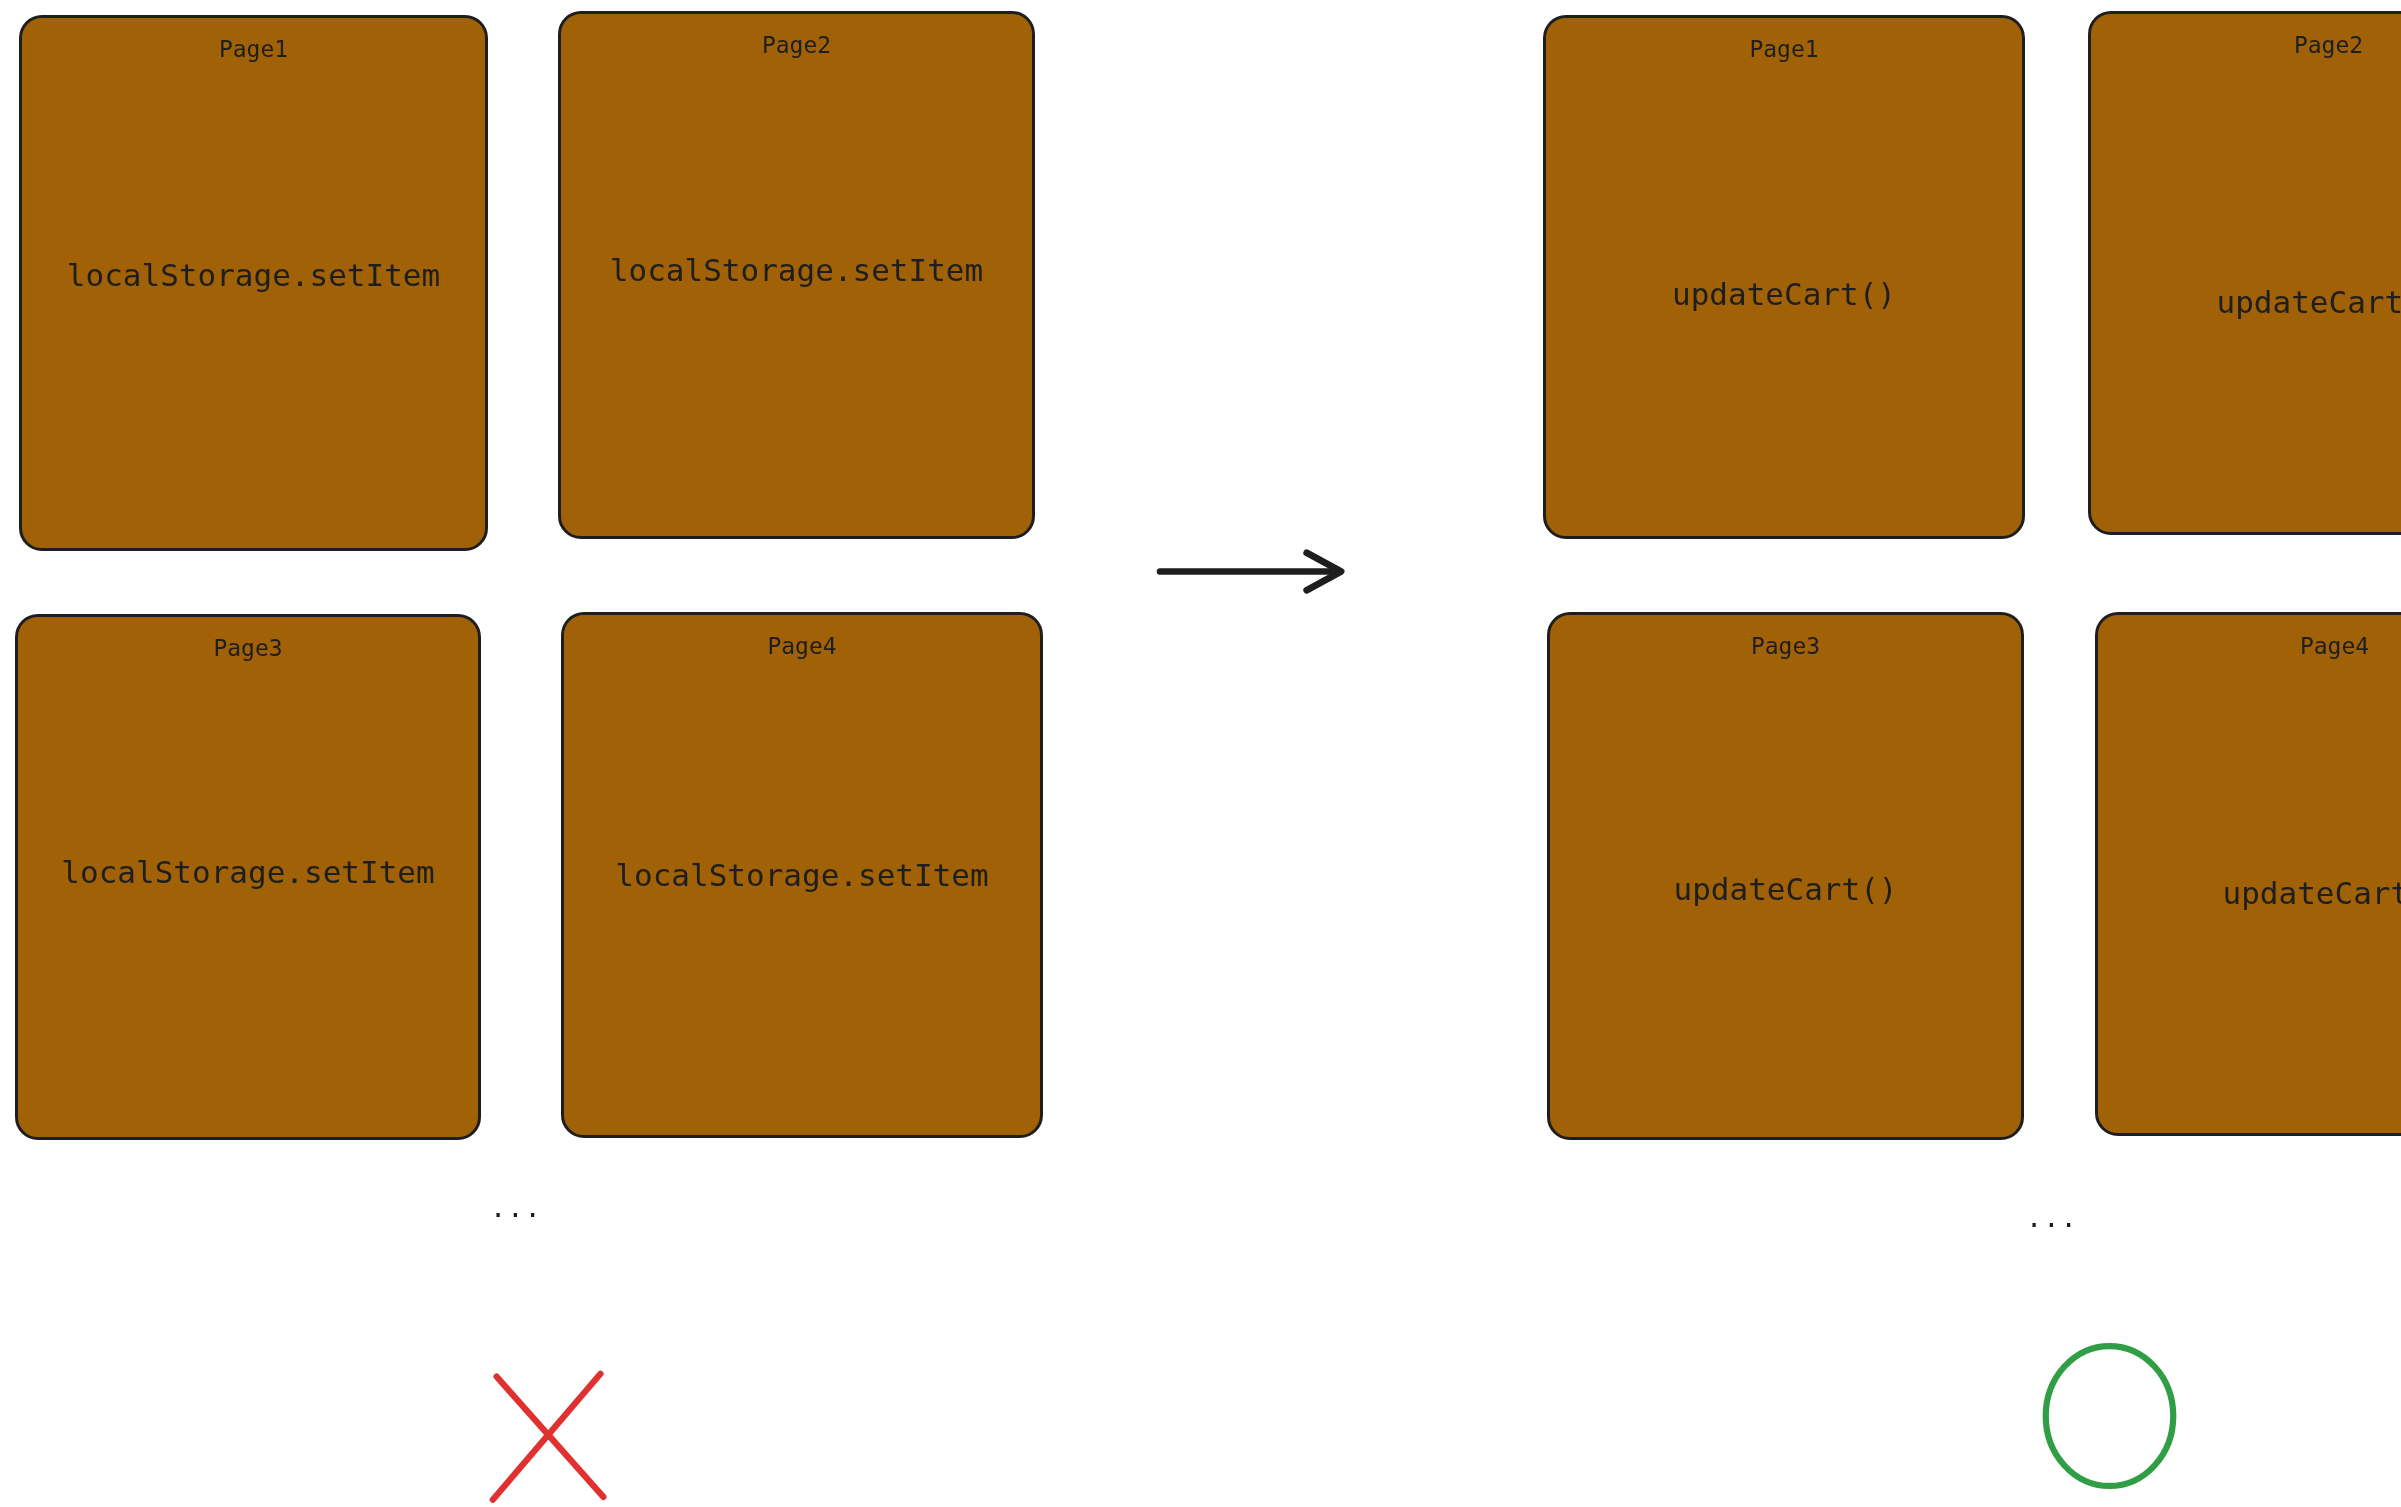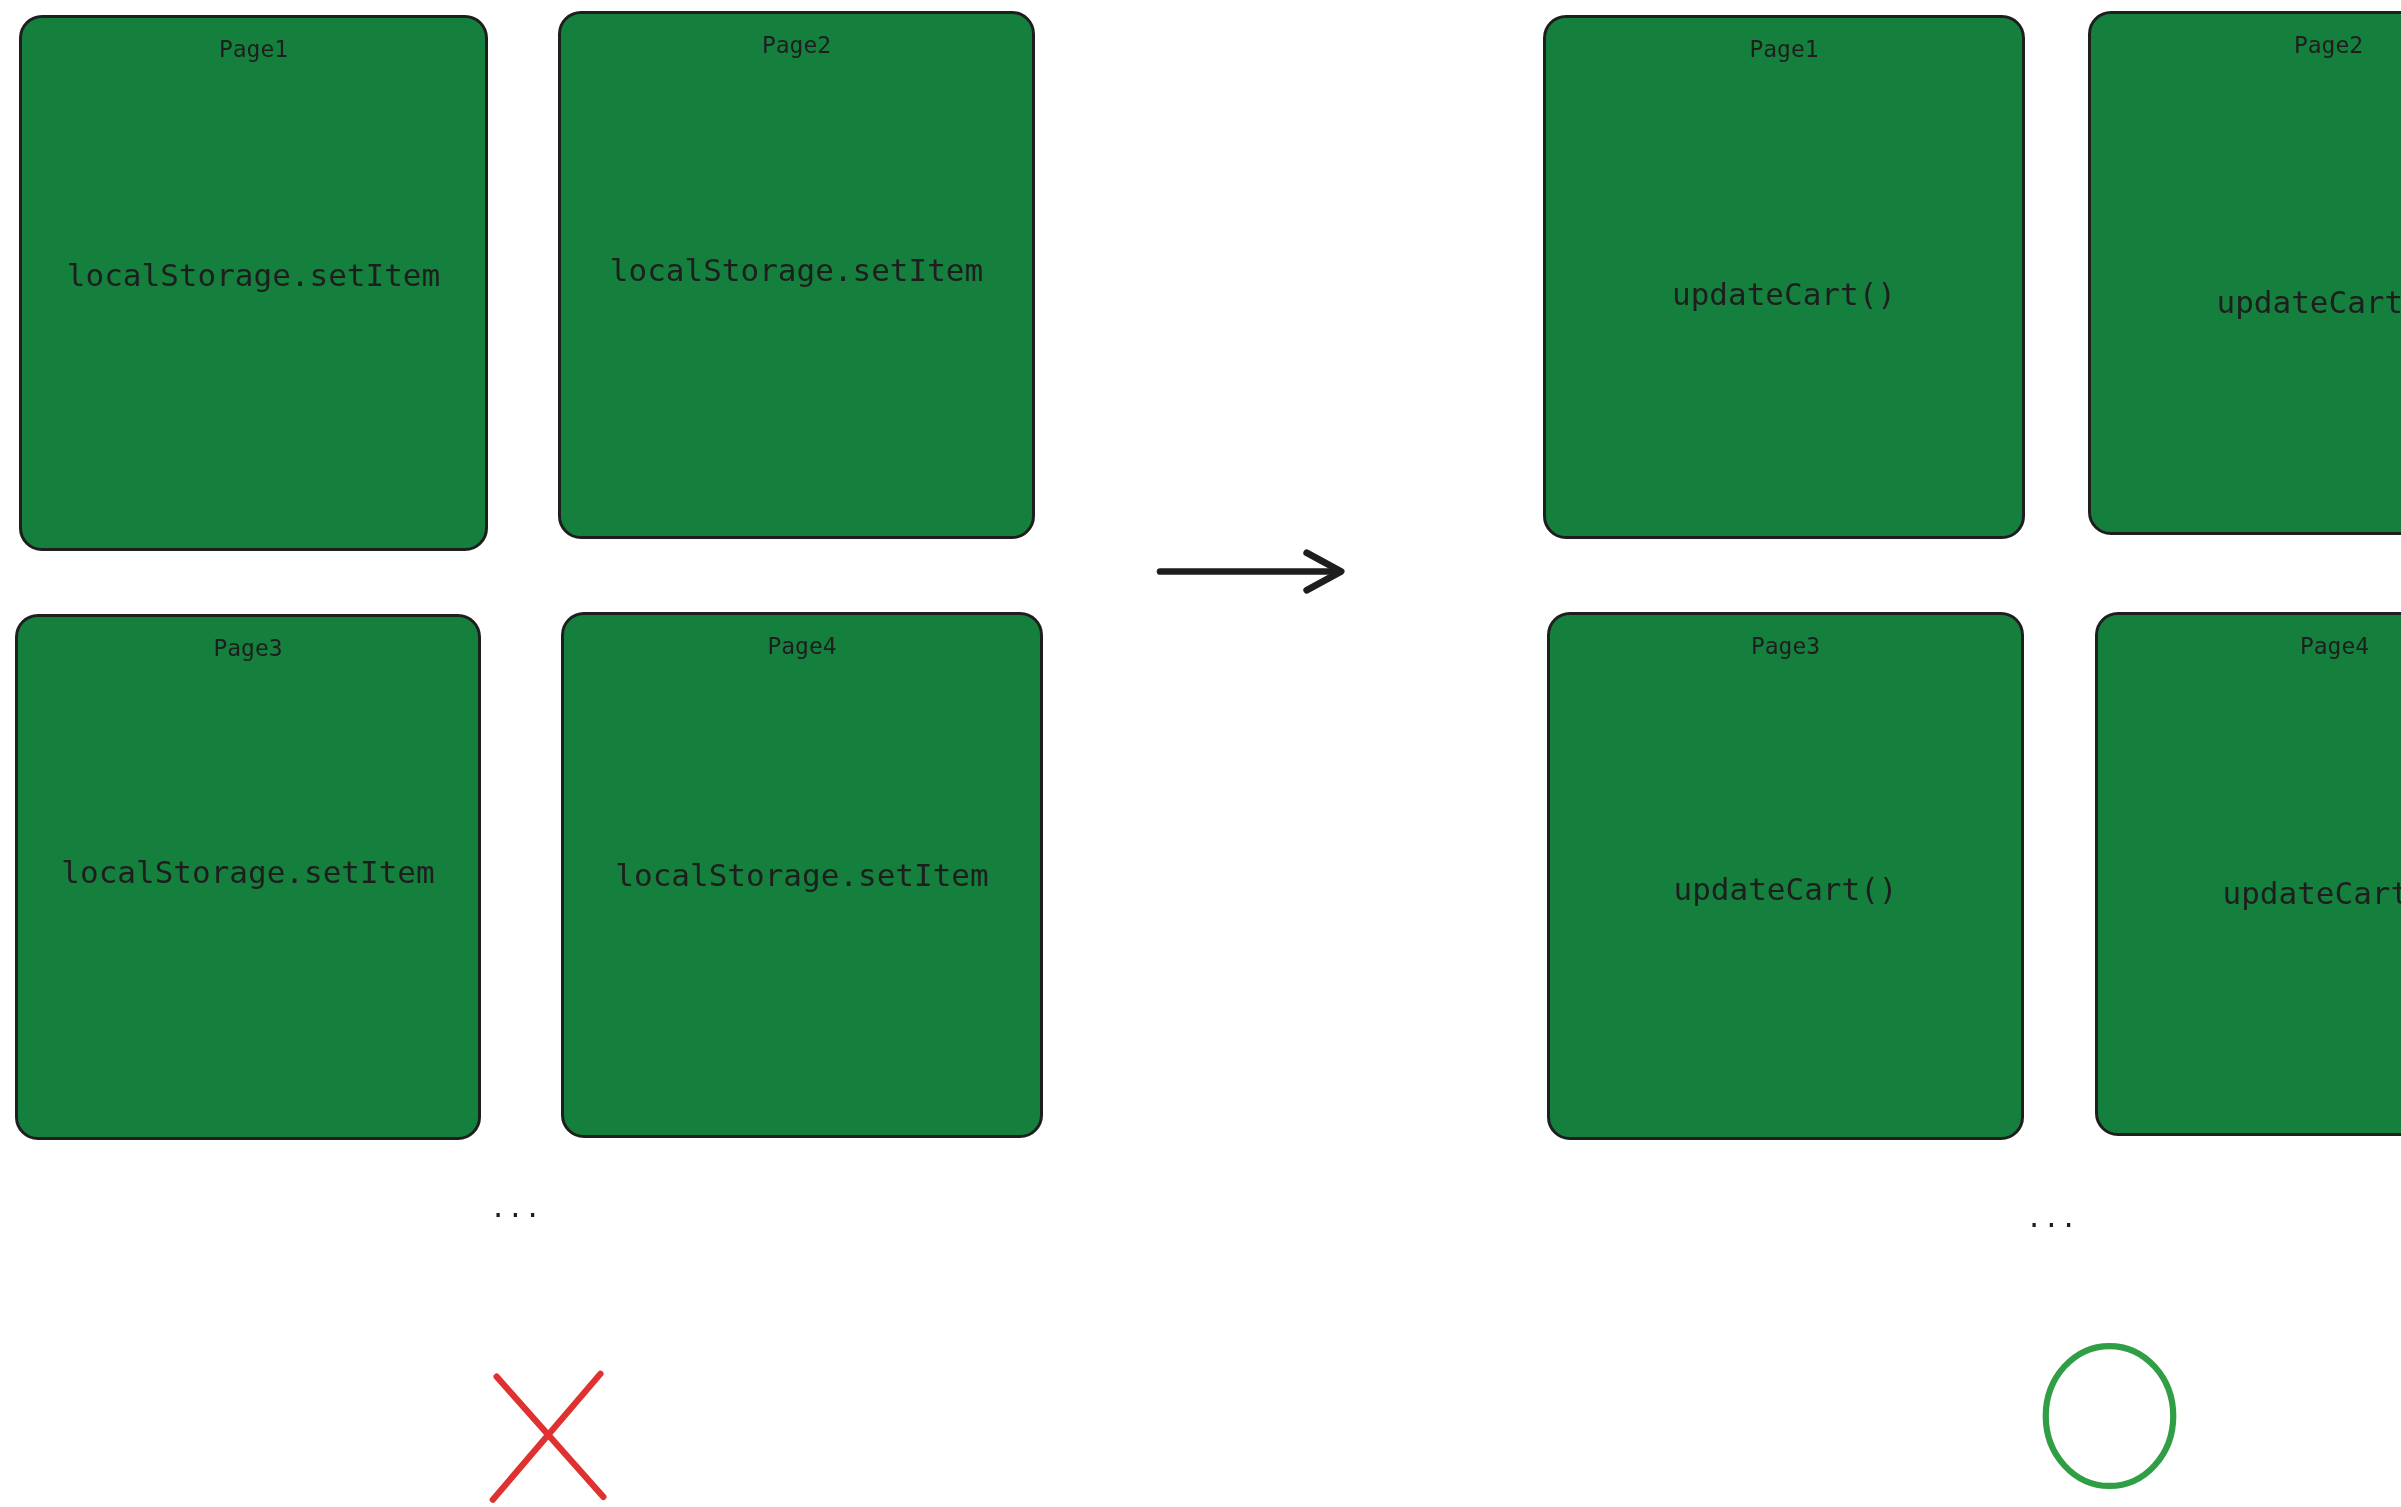--- a/index.html
+++ b/index.html
@@ -14,21 +14,21 @@
     background: #ffffff;
     overflow: hidden;
     font-family: "DejaVu Sans Mono", "Liberation Mono", monospace;
     color: #1e1e1e;
   }
   .card {
     position: absolute;
     box-sizing: border-box;
     border: 3.4px solid #1e1e1e;
     border-radius: 23px;
-    background: #15803d;
+    background: #a16207;
   }
   .card-title {
     position: absolute;
     top: 20px;
     left: 0;
     right: 0;
     text-align: center;
     font-size: 23px;
     line-height: 1;
     white-space: nowrap;

